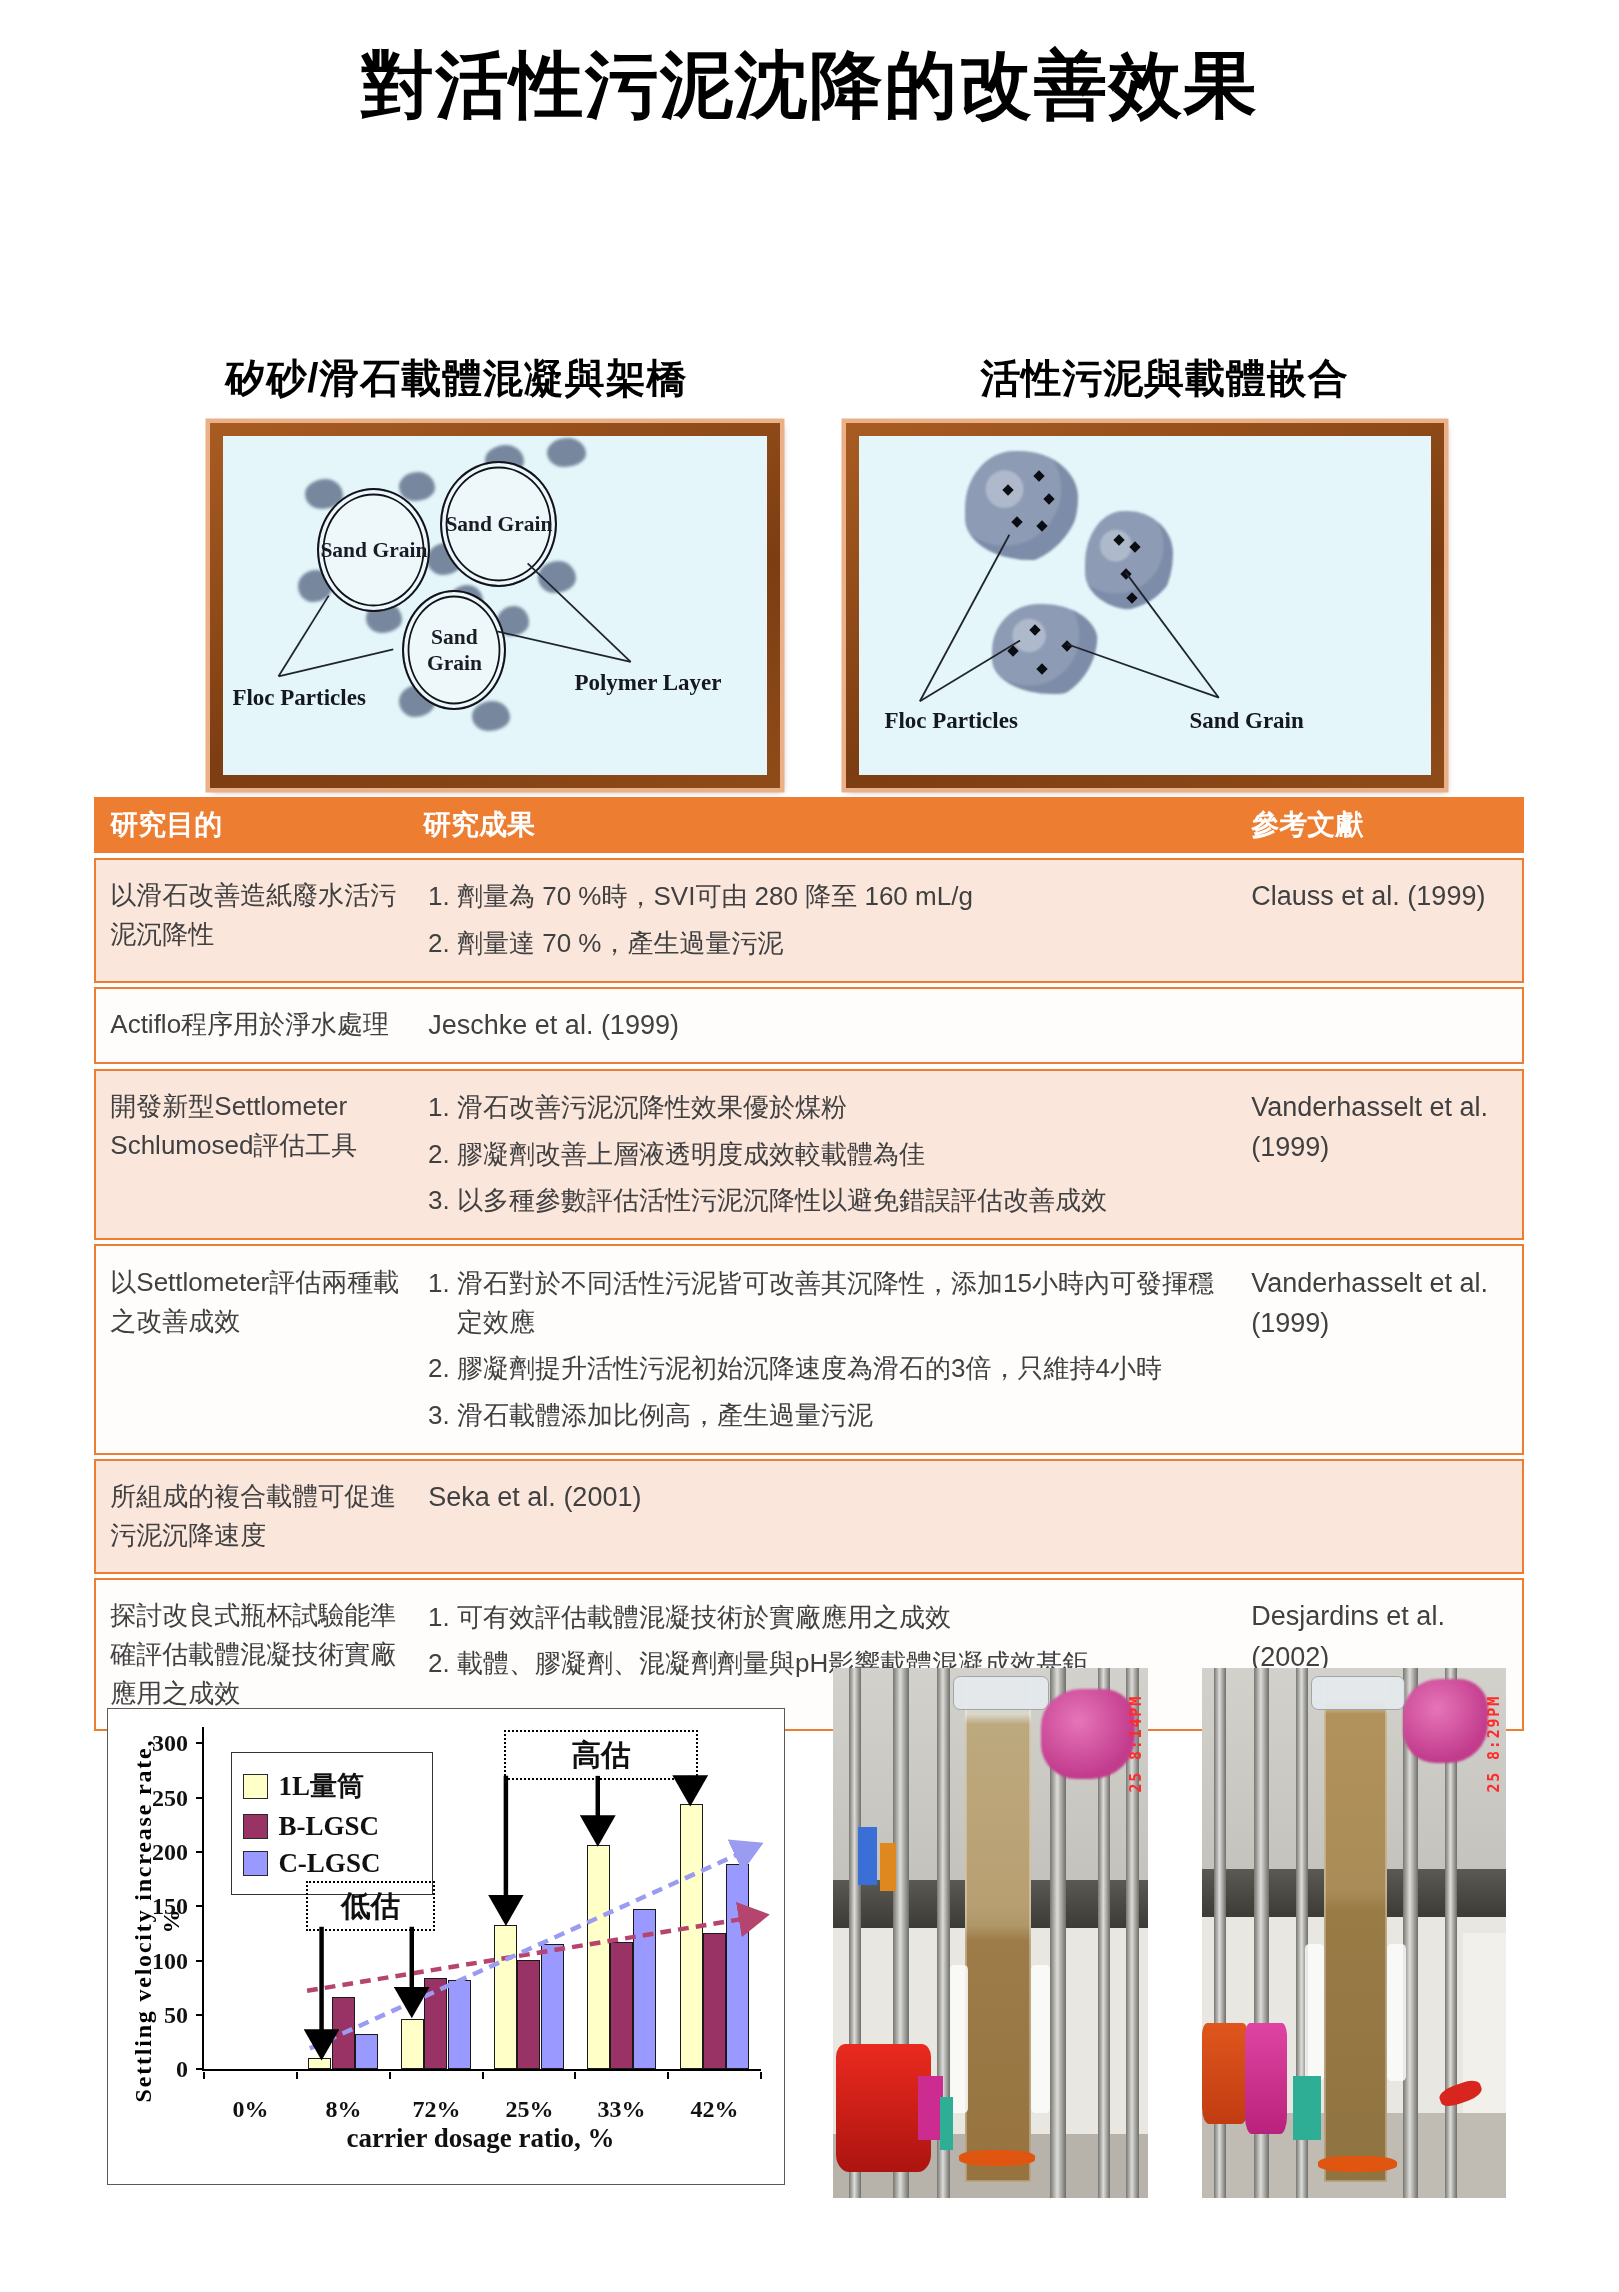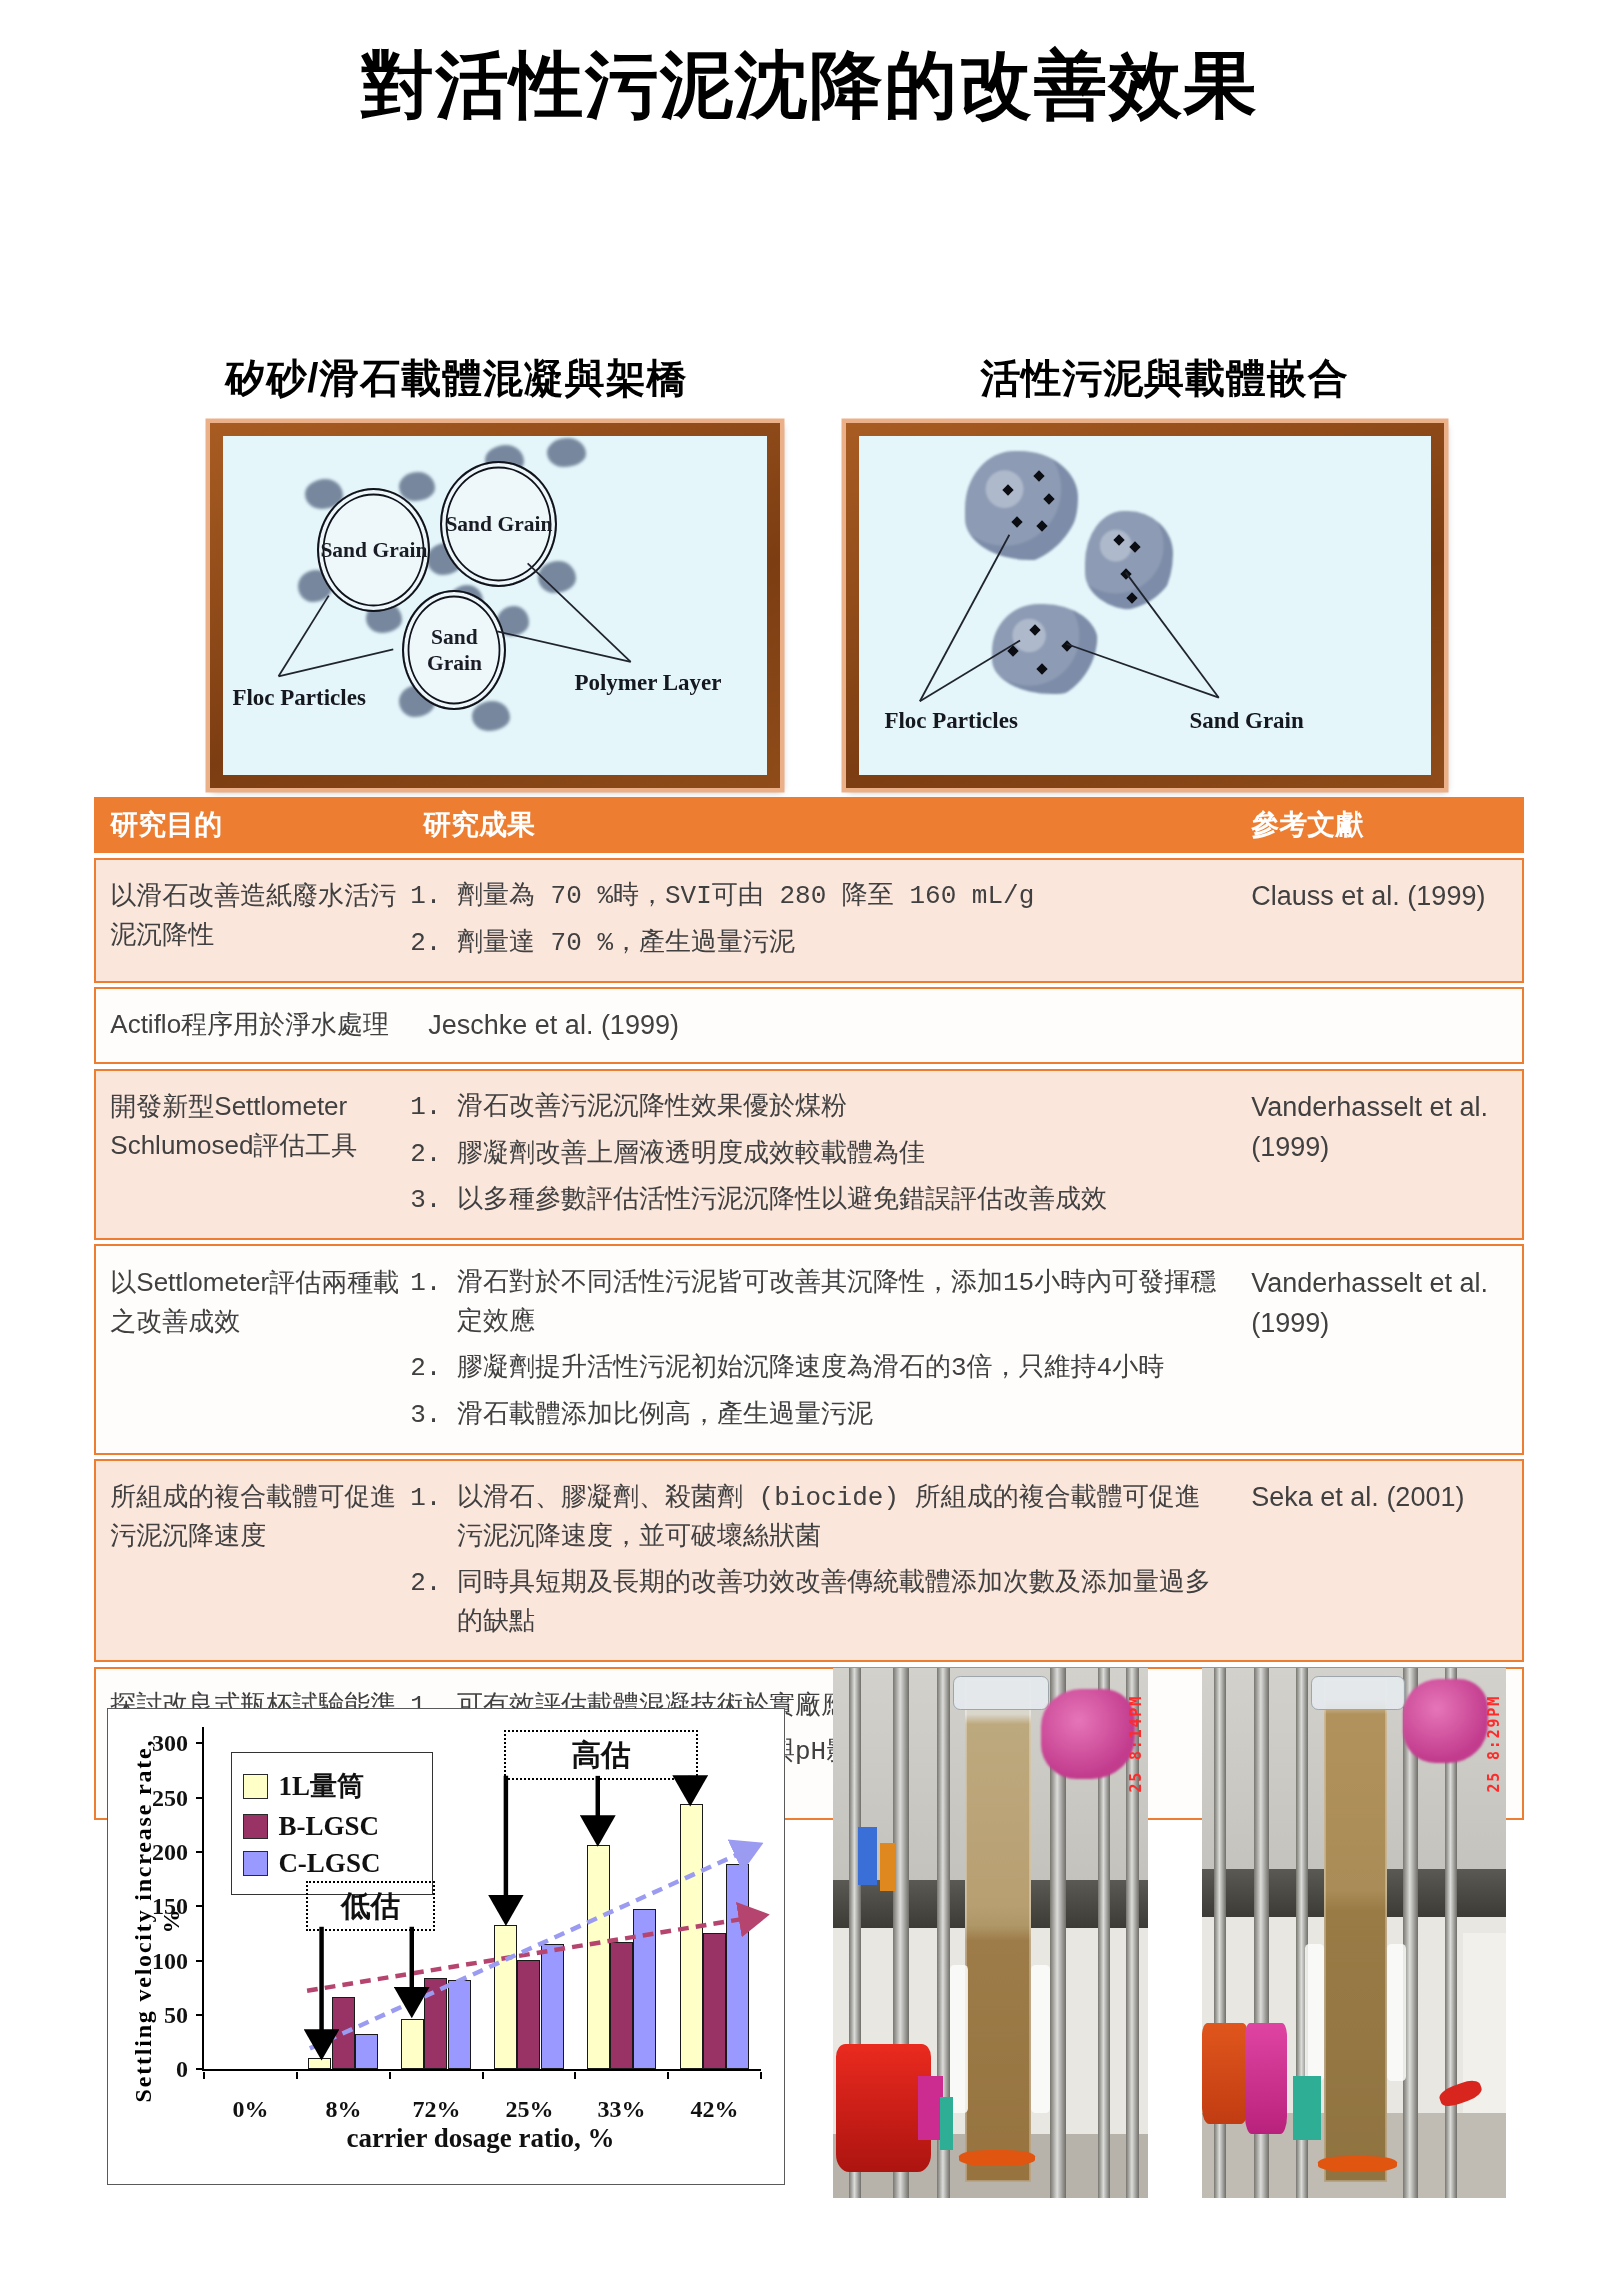--- a/index.html
+++ b/index.html
@@ -57,21 +57,21 @@
     display:flex;background:#ED7D31;color:#fff;font-weight:600;font-size:28px;
     align-items:center;height:56px;box-sizing:border-box;border:2.7px solid #ED7D31;
   }
   .trow{
     display:flex;border:2.7px solid #ED7D31;margin-top:4.5px;box-sizing:border-box;
     background:#fffdfc;padding:7.2px 0;
   }
   .trow.alt{background:#fbe6dc;}
   .cell{box-sizing:border-box;font-size:26px;line-height:1.5;color:#404040;}
   .c1{width:318px;padding:9px 9px 9px 14.3px;}
-  .c2{flex:1;padding:3.6px 12.5px 3.6px 9px;font-family:Liberation Mono, monospace;}
+  .c2{flex:1;padding:3.6px 12.5px 3.6px 9px;}
   .c3{width:285px;padding:9px 9px 9px 14.3px;font-size:27px;}
   .c2 ol{margin:0;padding:0 0 0 34px;}
   .c2 li{margin:7.2px 0;}
   .h1{padding-left:14.3px;width:318px;box-sizing:border-box;}
   .h2{flex:1;padding-left:9px;}
   .h3{width:285px;padding-left:14.3px;box-sizing:border-box;}
   
   .chart{
     position:absolute;left:107px;top:1708px;width:678px;height:477px;background:#fff;
     border:1.8px solid #5a5a5a;box-sizing:border-box;font-family:"Liberation Serif",serif;
@@ -240,26 +240,20 @@
           <ol>
             <li>滑石對於不同活性污泥皆可改善其沉降性，添加15小時內可發揮穩定效應</li>
             <li>膠凝劑提升活性污泥初始沉降速度為滑石的3倍，只維持4小時</li>
             <li>滑石載體添加比例高，產生過量污泥</li>
           </ol>
         </div>
         <div class="cell c3">Vanderhasselt et al. (1999)</div>
       </div>
       <div class="trow alt">
         <div class="cell c1">所組成的複合載體可促進污泥沉降速度</div>
-        <div class="cell c2">
-          <ol>
-            <li>以滑石、膠凝劑、殺菌劑 (biocide) 所組成的複合載體可促進污泥沉降速度，並可破壞絲狀菌</li>
-            <li>同時具短期及長期的改善功效改善傳統載體添加次數及添加量過多的缺點</li>
-          </ol>
-        </div>
         <div class="cell c3">Seka et al. (2001)</div>
       </div>
       <div class="trow">
         <div class="cell c1">探討改良式瓶杯試驗能準確評估載體混凝技術實廠應用之成效</div>
         <div class="cell c2">
           <ol>
             <li>可有效評估載體混凝技術於實廠應用之成效</li>
             <li>載體、膠凝劑、混凝劑劑量與pH影響載體混凝成效甚鉅</li>
           </ol>
         </div>

